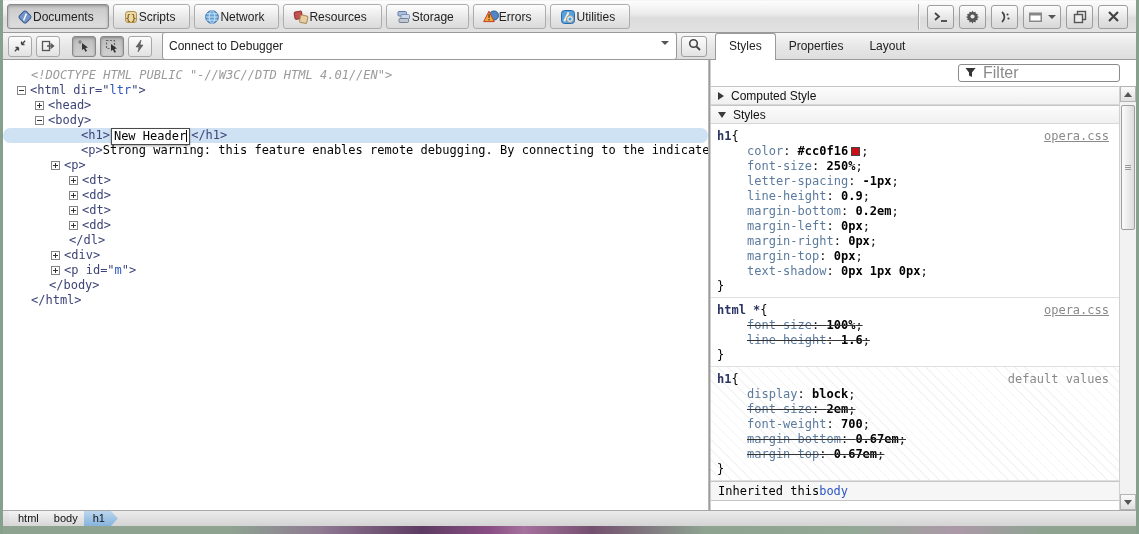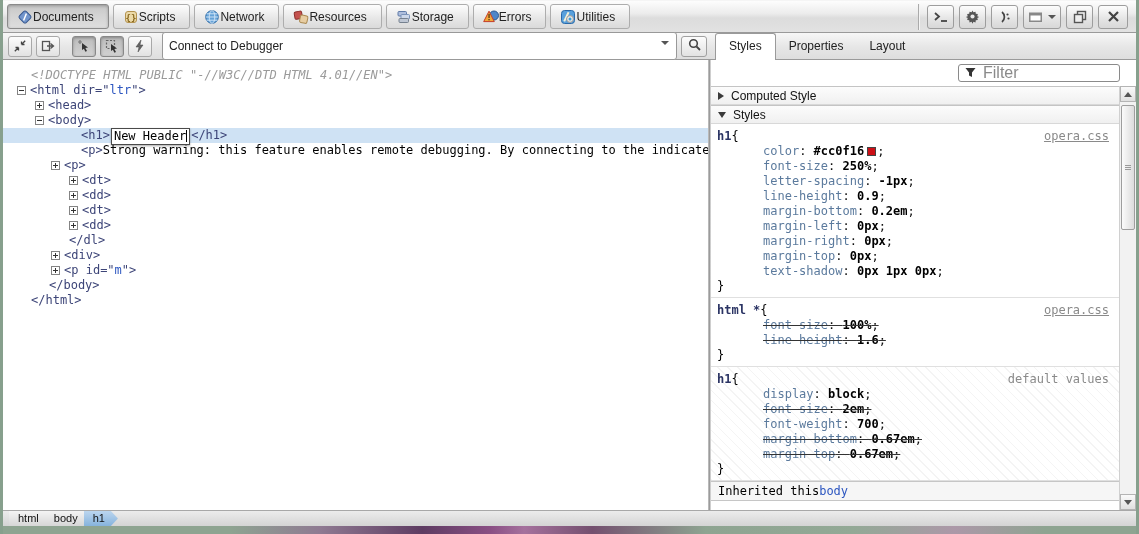--- a/index.html
+++ b/index.html
@@ -64,21 +64,21 @@
     background:#fff; border:1px solid #9a9a9a; border-bottom:none; border-radius:3px 3px 0 0;
     margin-bottom:-1px; padding-bottom:7px;
   }
   
   .content{ flex:1; display:flex; min-height:0; }
   .tree{
     width:705px; flex:0 0 705px; background:#fff; overflow:hidden; padding-top:8px;
     font-family:"DejaVu Sans Mono", monospace; font-size:12px; line-height:15px; color:#000;
   }
   .trow{ white-space:pre; height:15px; cursor:default; }
-  .trow.sel{ background:#cfe2f4; }
+  .trow.sel{ background:#cfe2f4;border-radius:7px; }
   .exp{
     position:relative; display:inline-block; width:9px; height:9px; border:1px solid #848484; background:#fff;
     vertical-align:-1px; margin-left:-14px; margin-right:4px; cursor:default;
   }
   .exp::before{ content:""; position:absolute; left:1px; right:1px; top:3px; height:1px; background:#333; }
   .exp.plus::after{ content:""; position:absolute; top:1px; bottom:1px; left:3px; width:1px; background:#333; }
   .t-tag{ color:#3d4578; }
   .t-attr{ color:#3d4578; }
   .t-aval{ color:#2c56c0; }
   .t-txt{ color:#000; }
@@ -105,21 +105,21 @@
   }
   .tri-r{ width:0; height:0; border-top:4px solid transparent; border-bottom:4px solid transparent; border-left:6px solid #3a3a3a; }
   .tri-d{ width:0; height:0; border-left:4px solid transparent; border-right:4px solid transparent; border-top:6px solid #3a3a3a; }
   .rule{ padding:5px 0 3px; border-bottom:1px solid #e0e0e0; font-family:"DejaVu Sans Mono", monospace; font-size:12px; line-height:15px; }
   .rule.hatched{ background:repeating-linear-gradient(45deg, rgba(0,0,0,0.045) 0 1px, transparent 1px 7px); }
   .rule-head{ padding-left:6px; display:flex; }
   .r-sel{ color:#2b3464; font-weight:bold; }
   .r-brace{ color:#000; }
   .r-src{ margin-left:auto; margin-right:10px; color:#8a8a8a; font-size:12px; }
   .r-src.link{ text-decoration:underline; cursor:pointer; }
-  .prop{ padding-left:52px; white-space:pre; }
+  .prop{ padding-left:36px; white-space:pre; }
   .prop.struck{ text-decoration:line-through; text-decoration-color:#333; }
   .p-name{ color:#5b7a9d; }
   .p-val{ color:#000; font-weight:bold; }
   .p-punct{ color:#111; }
   .swatch{ display:inline-block; width:9px; height:9px; border:1px solid #444; vertical-align:-1px; margin:0 1px 0 3px; }
   .rule-close{ padding-left:6px; color:#000; }
   .inherited{
     height:20px; display:flex; align-items:center; padding:0 7px; margin-top:0;
     font-family:"DejaVu Sans Mono", monospace; font-size:12px; color:#000;
     background:#f6f6f6; border-top:1px solid #c6c6c6; border-bottom:1px solid #c6c6c6;

